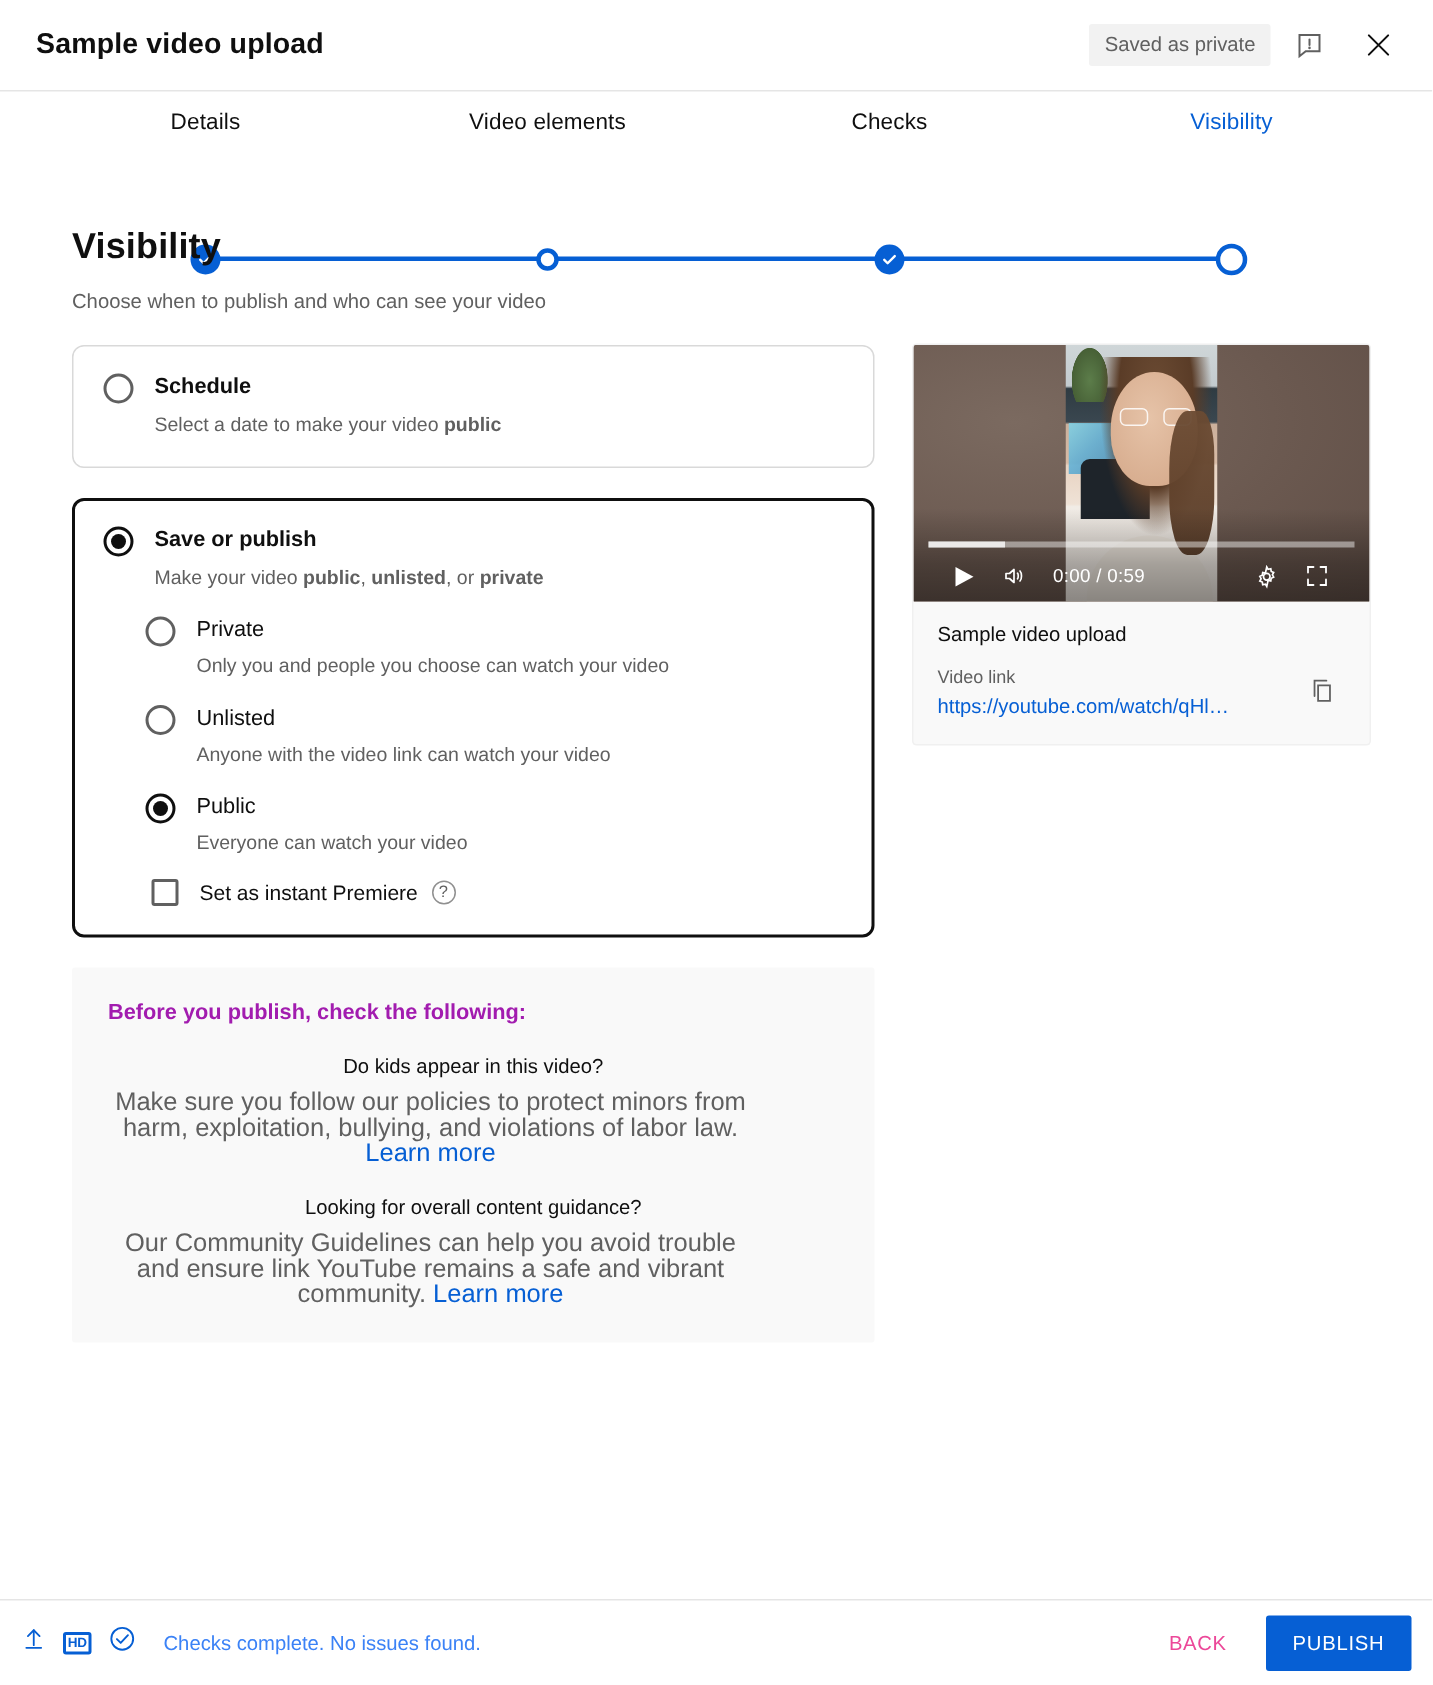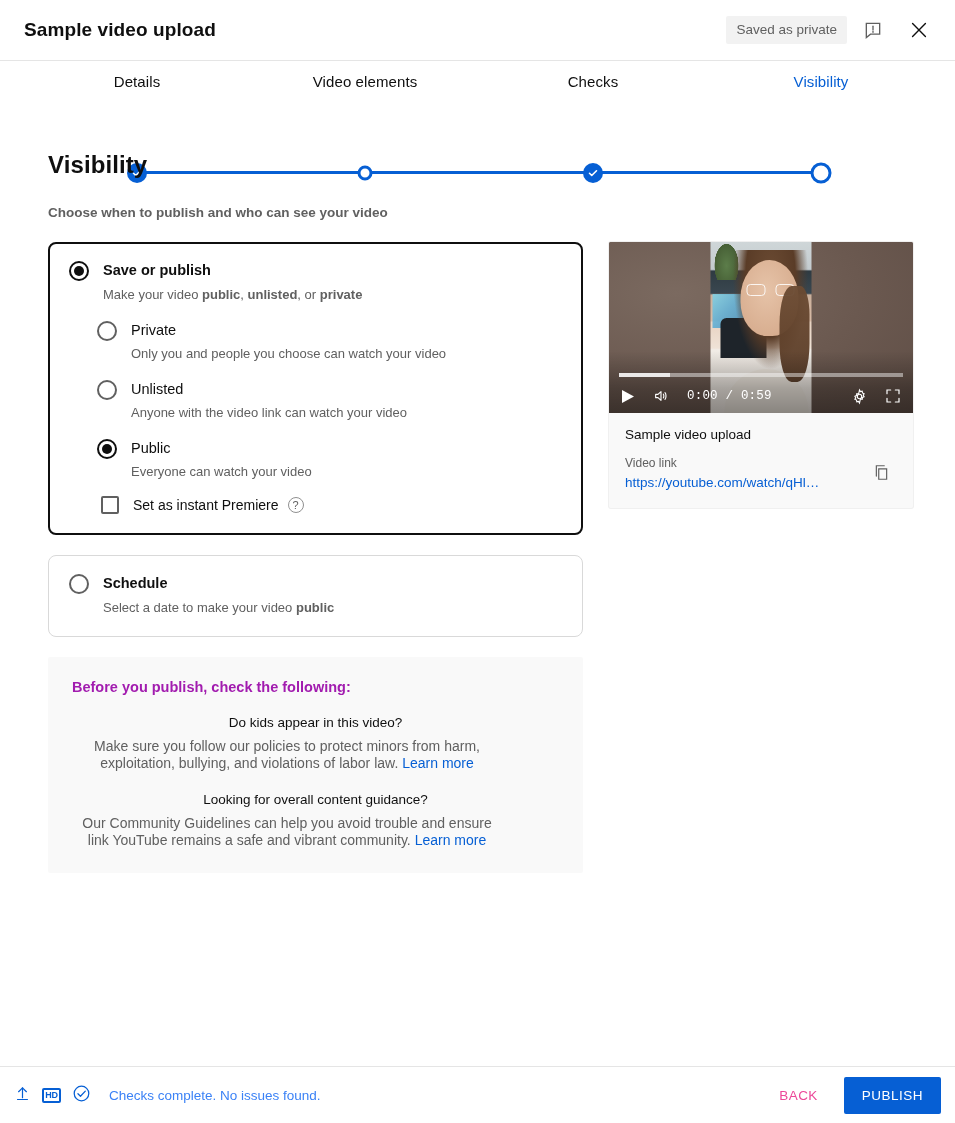--- a/index.html
+++ b/index.html
@@ -111,22 +111,21 @@
   .page-title {
     font-size: 24px;
     font-weight: 700;
     color: #0f0f0f;
     margin: 22px 0 0 0;
     letter-spacing: .1px;
   }
   .page-sub {
     font-size: 13.5px;
     color: #606060;
-    margin-top: 26px;
-    font-weight: bold;
+    margin-top: 14px;
   }
   .columns {
     display: flex;
     margin-top: 22px;
     gap: 26px;
   }
   .col-left { width: 535px; flex: 0 0 535px; }
   .col-right { width: 304px; flex: 0 0 304px; }
 
   
@@ -220,21 +219,21 @@
     font-size: 14.5px;
     font-weight: 700;
     color: #a21caf;
   }
   .check-item { margin-top: 20px; text-align: center; }
   .check-q {
     font-size: 13.5px;
     color: #0f0f0f;
   }
   .check-a {
-    font-size: 14px;
+    font-size: 17px;
     color: #606060;
     line-height: 17px;
     margin-top: 8px;
     max-width: 430px;
   }
   .link { color: #065fd4; text-decoration: none; cursor: pointer; }
 
   
   .preview {
     border-radius: 2px;
@@ -337,23 +336,22 @@
   .progress-buffer {
     position: absolute; left: 0; top: 0; bottom: 0;
     width: 18%;
     background: rgba(255,255,255,.78);
   }
   .controls {
     position: absolute;
     left: 0; right: 0; bottom: 0;
     height: 34px;
     display: flex; align-items: center;
-    padding: 0 12px;
+    padding: 0 27px;
     color: #fff;
-    font-family: Liberation Mono, monospace;
   }
   .ctrl { cursor: pointer; display: flex; align-items: center; }
   .ctrl + .ctrl { margin-left: 17px; }
   .time {
     font-size: 12.5px;
     color: #fff;
     margin-left: 17px;
     letter-spacing: .2px;
     white-space: nowrap;
   }
@@ -485,20 +483,30 @@
   </div>
 
   <div class="body">
     <div class="page-title">Visibility</div>
     <div class="page-sub">Choose when to publish and who can see your video</div>
 
     <div class="columns">
 
       <div class="col-left">
 
+        <div class="card">
+          <div class="opt-row">
+            <div class="radio"></div>
+            <div class="opt-texts">
+              <div class="opt-title">Schedule</div>
+              <div class="opt-desc"><span>Select a date to make your video </span><b>public</b></div>
+            </div>
+          </div>
+        </div>
+
         <div class="card selected">
           <div class="opt-row">
             <div class="radio on"></div>
             <div class="opt-texts">
               <div class="opt-title">Save or publish</div>
               <div class="opt-desc"><span>Make your video </span><b>public</b><span>, </span><b>unlisted</b><span>, or </span><b>private</b></div>
             </div>
           </div>
 
           <div class="sub-options">
@@ -524,30 +532,20 @@
                 <div class="opt-title">Public</div>
                 <div class="opt-desc">Everyone can watch your video</div>
               </div>
             </div>
           </div>
 
           <div class="premiere-row">
             <div class="checkbox"></div>
             <div class="premiere-label">Set as instant Premiere</div>
             <div class="help-icon">?</div>
-          </div>
-        </div>
-
-        <div class="card">
-          <div class="opt-row">
-            <div class="radio"></div>
-            <div class="opt-texts">
-              <div class="opt-title">Schedule</div>
-              <div class="opt-desc"><span>Select a date to make your video </span><b>public</b></div>
-            </div>
           </div>
         </div>
 
         <div class="checklist">
           <div class="checklist-title">Before you publish, check the following:</div>
 
           <div class="check-item">
             <div class="check-q">Do kids appear in this video?</div>
             <div class="check-a"><span>Make sure you follow our policies to protect minors from harm, exploitation, bullying, and violations of labor law. </span><a class="link">Learn more</a></div>
           </div>

